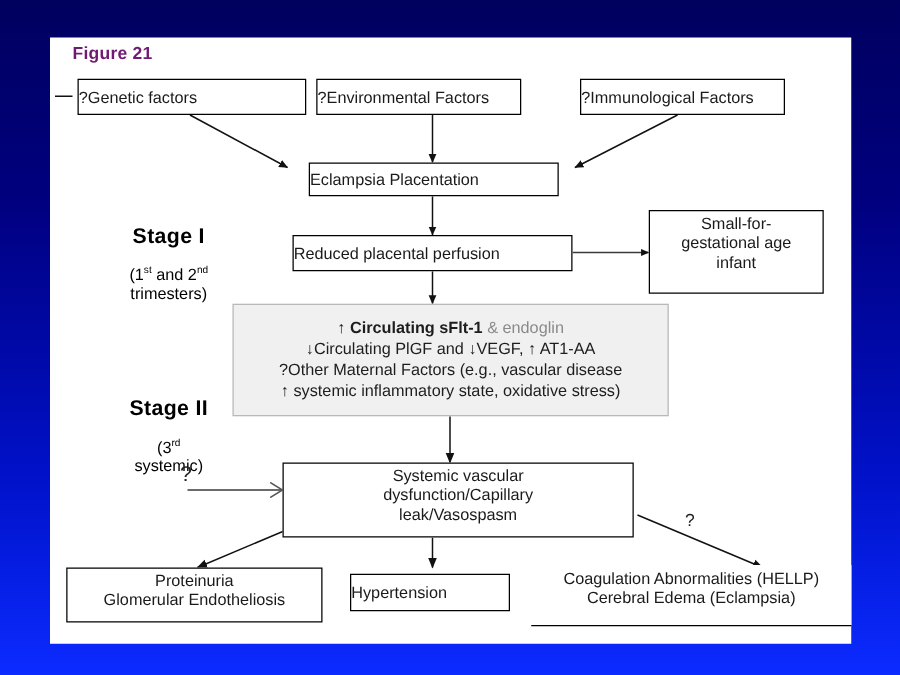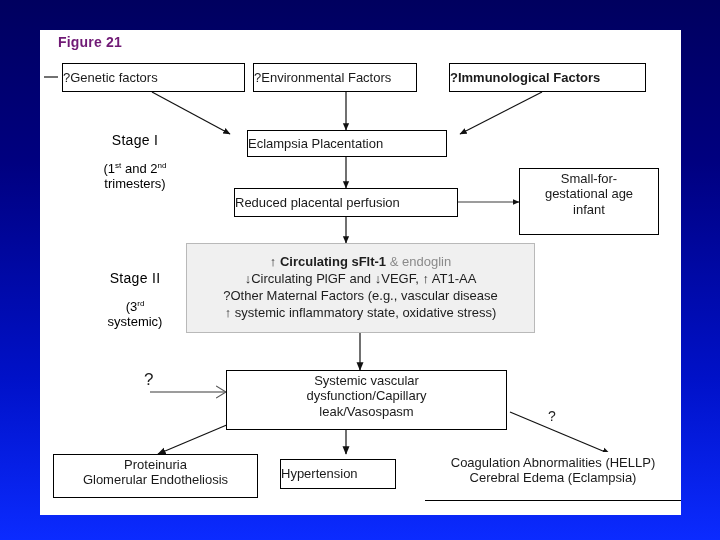--- a/index.html
+++ b/index.html
@@ -26,21 +26,21 @@
   }
   .greybox{
     position:absolute;box-sizing:border-box;
     border:1px solid #b9b9b9;background:#f0f0f0;
     display:flex;flex-direction:column;align-items:center;justify-content:center;
     text-align:center;color:#1d1d1d;font-size:13px;line-height:1.30;
   }
   .stage{
     position:absolute;text-align:center;color:#000;
   }
-  .stage .big{font-size:14px;font-weight:normal;letter-spacing:.3px;}
+  .stage .big{font-size:17px;font-weight:bold;letter-spacing:.3px;margin-top:47px;}
   .stage .sub{font-size:13px;line-height:1.15;margin-top:14px;}
   .qmark{position:absolute;color:#222;font-size:17px;}
   svg.lines{position:absolute;left:0;top:0;width:641px;height:485px;overflow:visible;}
   .ln{stroke:#3a3a3a;stroke-width:1.1;fill:none;}
   .ln-dark{stroke:#111;stroke-width:1.2;fill:none;}
   .dim{color:#8a8a8a;}
   .bold{font-weight:bold;}
   sup{font-size:62%;vertical-align:super;line-height:0;}
 </style>
 </head>
@@ -88,21 +88,21 @@
 
       <line class="ln-dark" x1="470" y1="382" x2="570" y2="424" marker-end="url(#ah2)"></line>
     </svg>
 
     <div class="box" style="left:22px;top:33px;width:183px;height:29px;">
       <span>?Genetic factors</span>
     </div>
     <div class="box" style="left:213px;top:33px;width:164px;height:29px;">
       <span>?Environmental Factors</span>
     </div>
-    <div class="box" style="left:409px;top:33px;width:197px;height:29px;font-weight:bold;">
+    <div class="box" style="left:424px;top:33px;width:164px;height:29px;">
       <span>?Immunological Factors</span>
     </div>
 
     <div class="stage" style="left:20px;top:102px;width:150px;">
       <div class="big">Stage I</div>
       <div class="sub">
         <span>(1</span><sup>st</sup><span> and 2</span><sup>nd</sup><br>
         <span>trimesters)</span>
       </div>
     </div>
@@ -145,21 +145,21 @@
       <span>Systemic vascular</span>
       <span>dysfunction/Capillary</span>
       <span>leak/Vasospasm</span>
     </div>
 
     <div class="box" style="left:13px;top:424px;width:205px;height:44px;flex-direction:column;">
       <span>Proteinuria</span>
       <span>Glomerular Endotheliosis</span>
     </div>
 
-    <div class="box" style="left:240px;top:429px;width:116px;height:30px;">
+    <div class="box" style="left:240px;top:429px;width:128px;height:30px;">
       <span>Hypertension</span>
     </div>
 
     <div class="box" style="left:385px;top:422px;width:256px;height:48px;flex-direction:column;border-color:#ffffff;">
       <span>Coagulation Abnormalities (HELLP)</span>
       <span>Cerebral Edema (Eclampsia)</span>
     </div>
 
     <div style="position:absolute;left:385px;top:470px;width:256px;height:0;border-top:1px solid #000;"></div>
 

